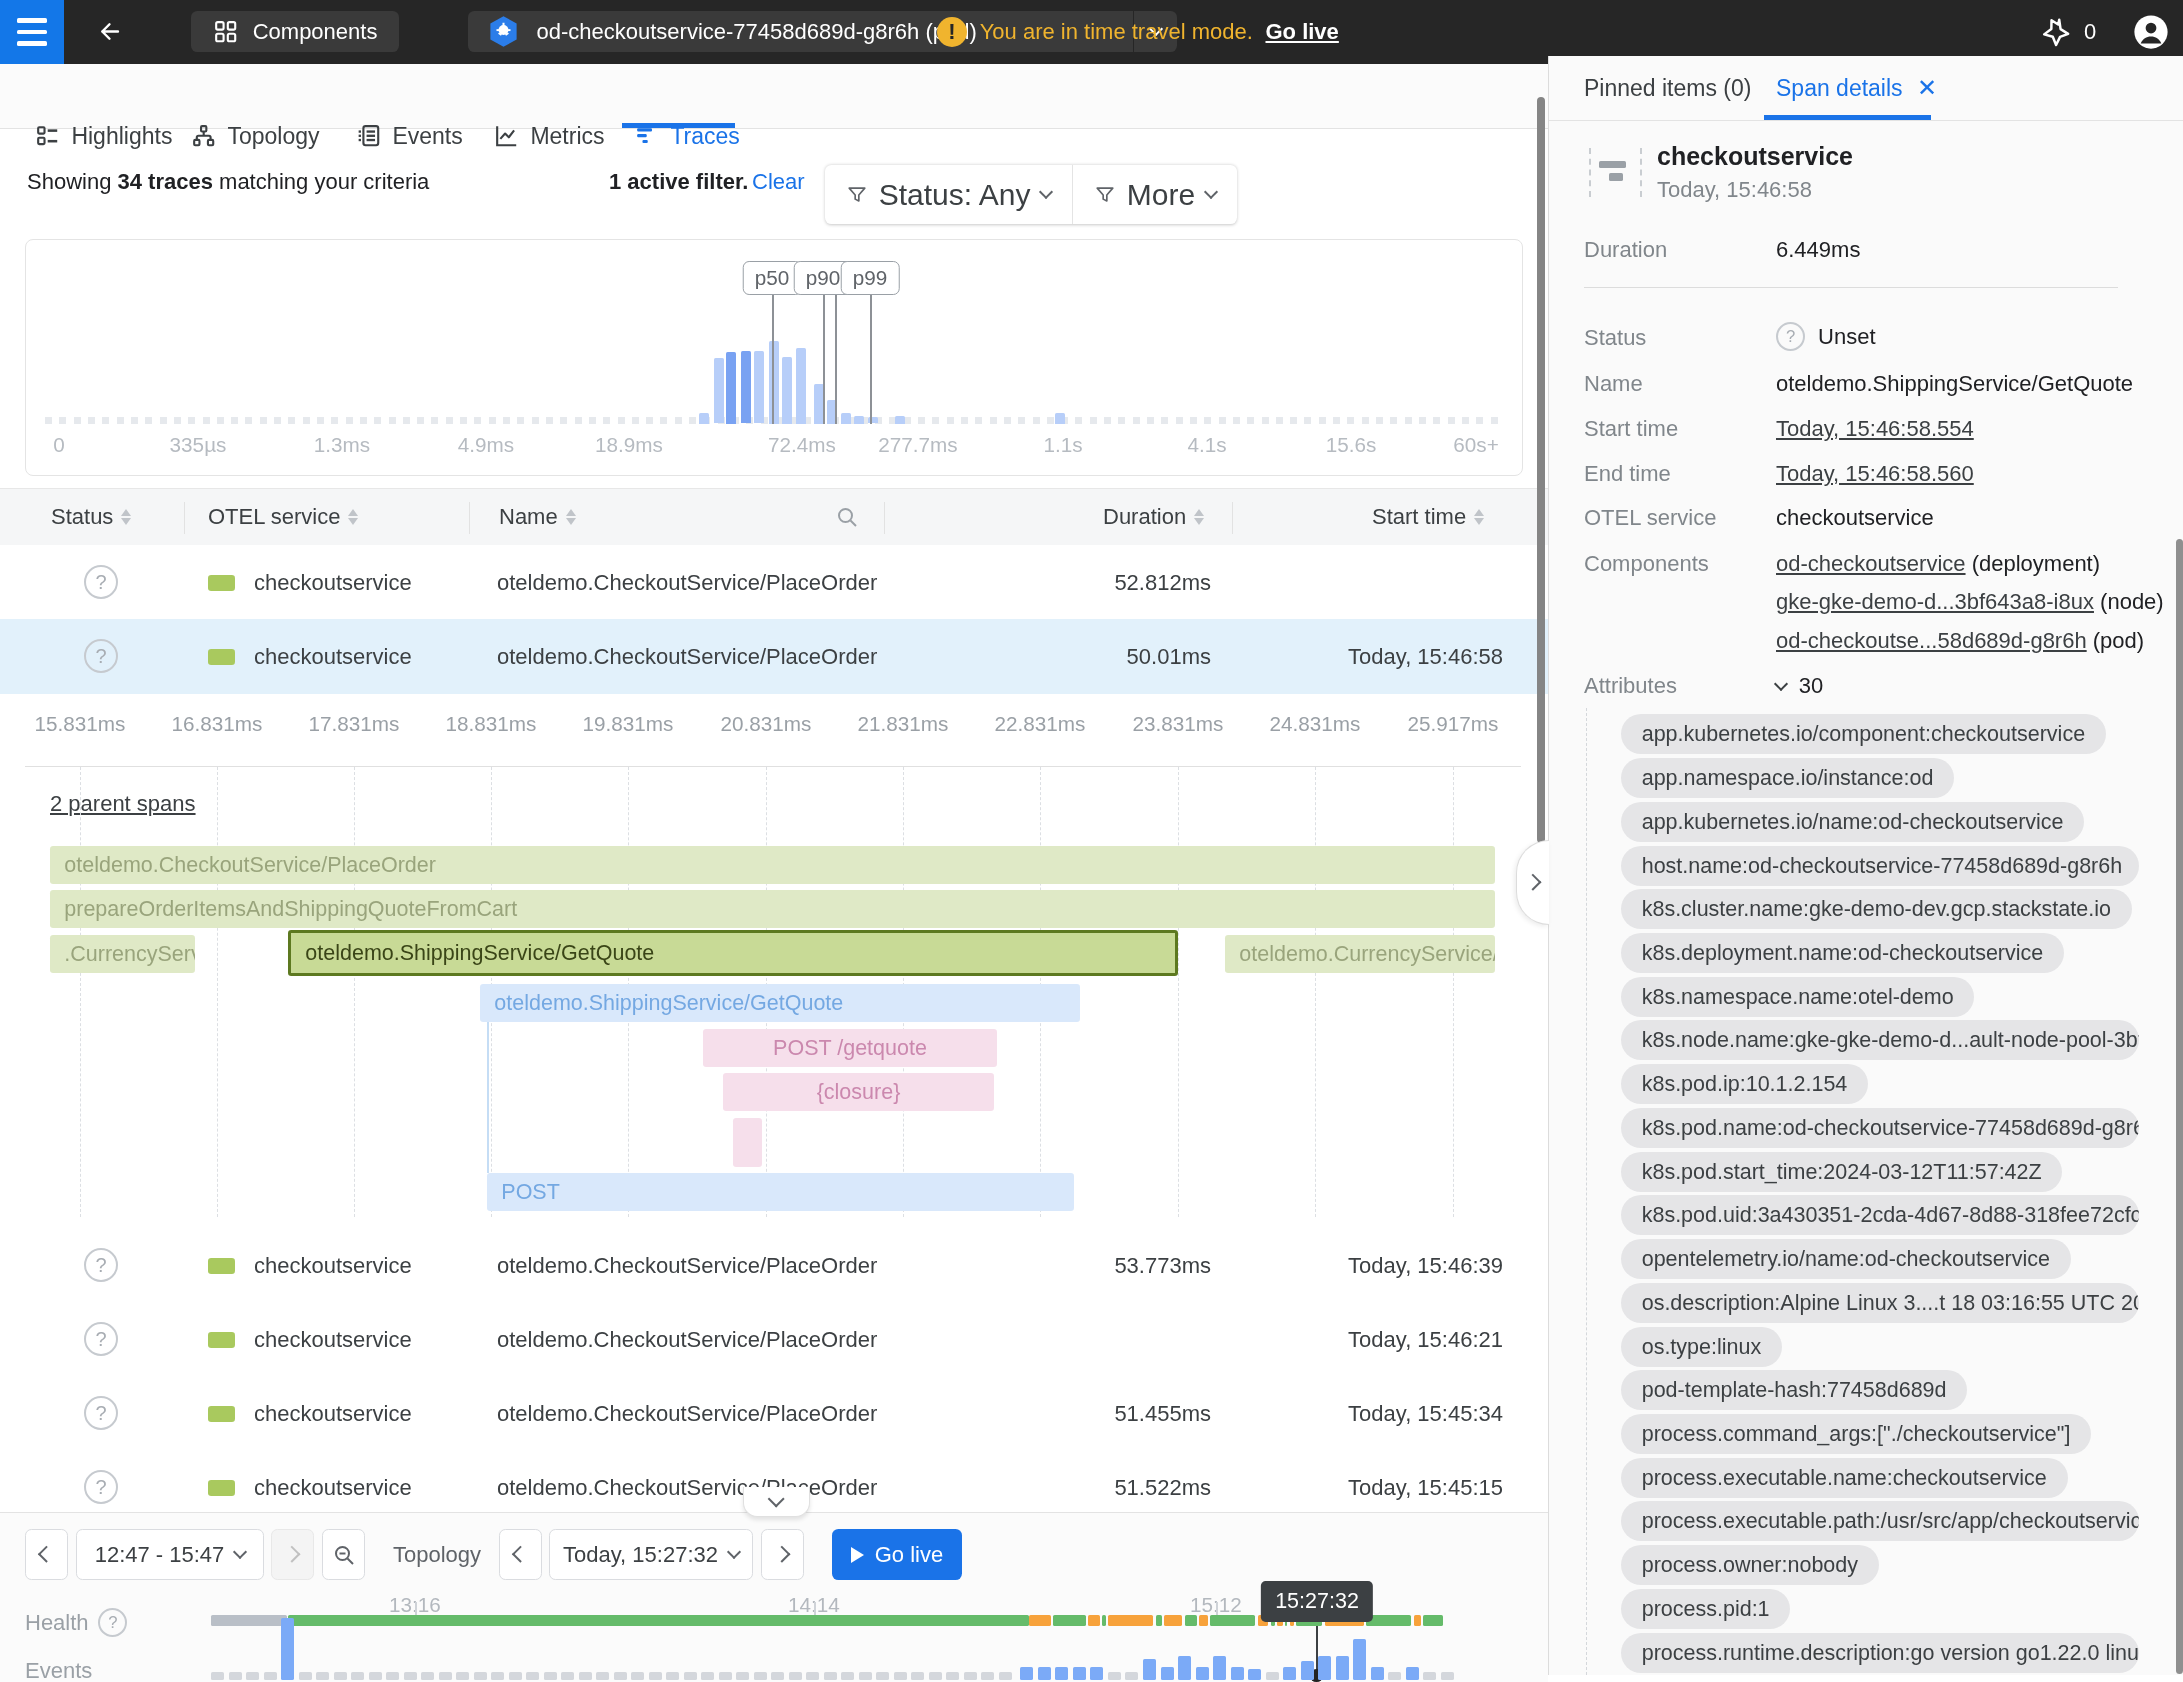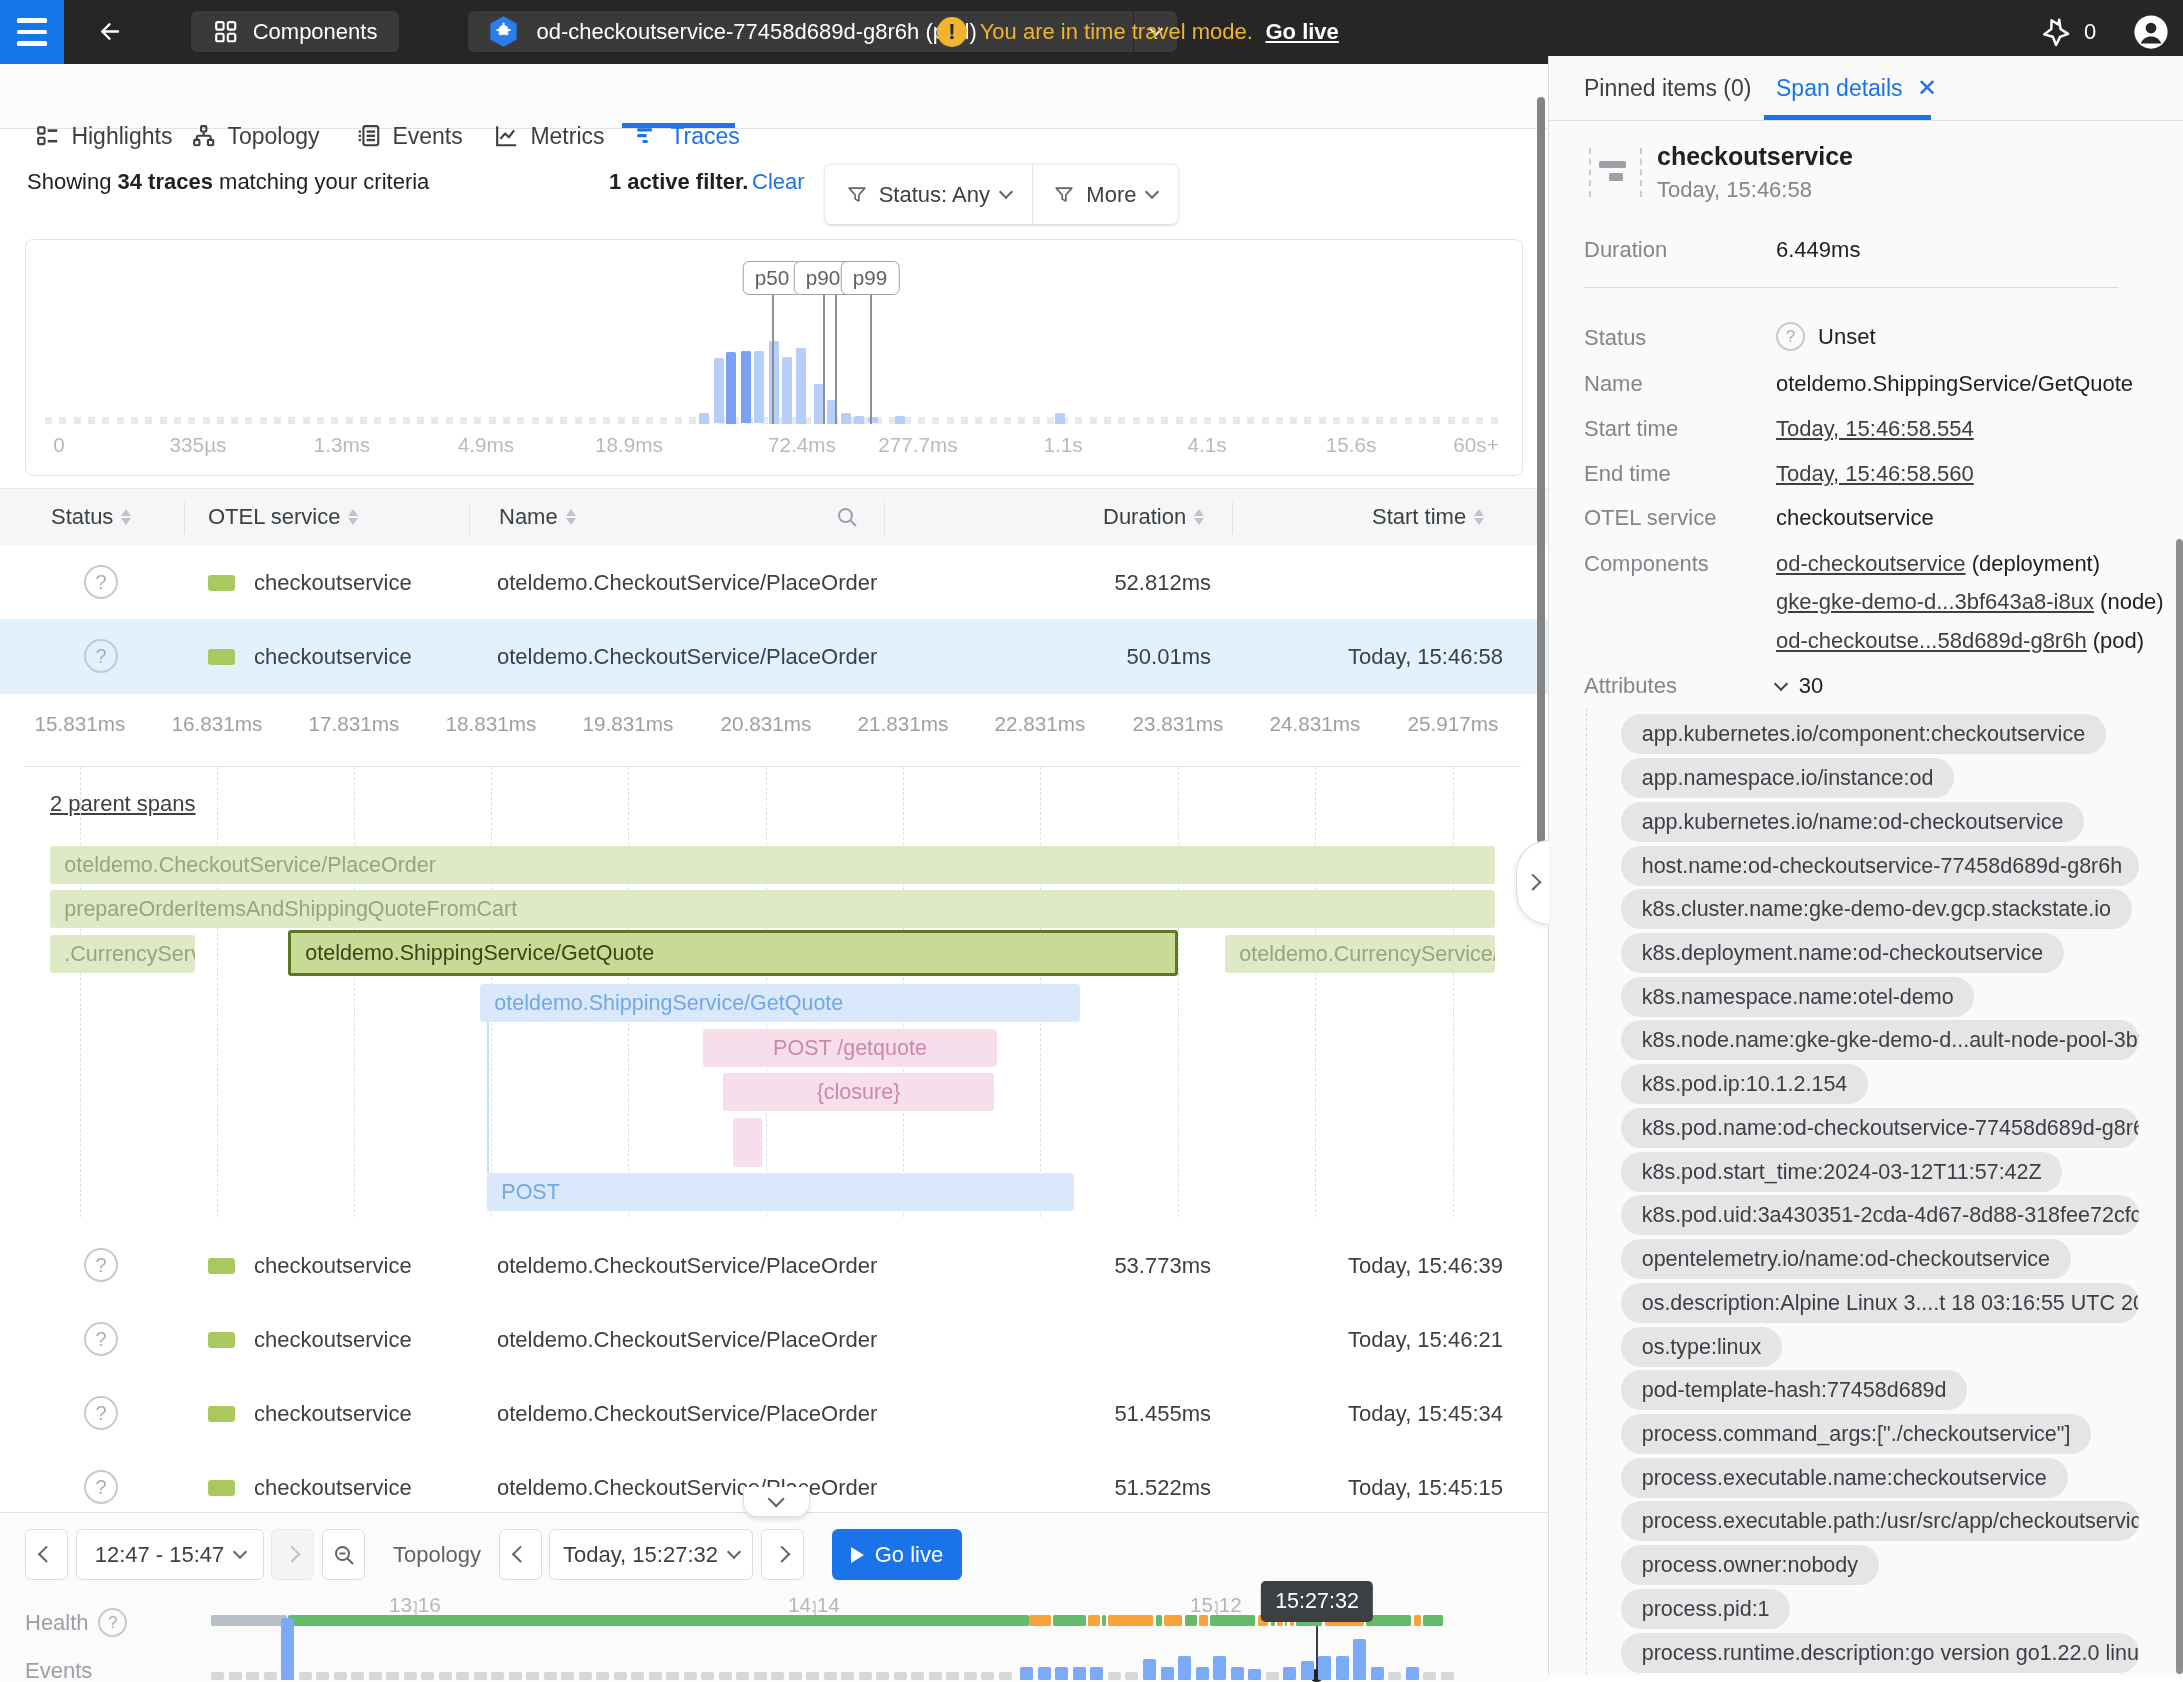--- a/index.html
+++ b/index.html
@@ -20,21 +20,21 @@
   
   .tabbar{position:absolute;left:0;top:64px;width:1548px;height:64px;background:#fbfbfb;border-bottom:0.8px solid #e3e3e3;}
   .tab{position:absolute;top:0;height:64px;display:flex;align-items:center;gap:11px;font-size:23px;color:#3c4043;cursor:pointer;margin-top:40px;}
   .tab.active{color:#1a73e8;}
   .tab-underline{position:absolute;height:4.8px;background:#1a73e8;bottom:0;}
   
   .showing{position:absolute;left:27px;top:169px;font-size:22px;color:#202124;}
   .activef{position:absolute;left:609px;top:169px;font-size:22px;font-weight:bold;color:#202124;}
   .clear-link{position:absolute;left:752px;top:169px;font-size:22px;color:#1a73e8;cursor:pointer;}
   .fbtn-group{position:absolute;left:825px;top:165px;height:59px;background:#fff;border-radius:6.4px;box-shadow:0 0.8px 3.2px rgba(0,0,0,.22);display:flex;}
-  .fbtn{display:flex;align-items:center;gap:11px;padding:0 20.7px;font-size:22px;color:#3c4043;cursor:pointer;}
+  .fbtn{display:flex;align-items:center;gap:11px;padding:0 20.7px;font-size:30px;color:#3c4043;cursor:pointer;}
   .fbtn + .fbtn{border-left:0.8px solid #e4e4e4;}
   .dur-pop{position:absolute;left:1197px;top:163px;width:323px;height:119px;background:#fff;border-radius:6.4px;box-shadow:0 1.6px 6.4px rgba(0,0,0,.25);z-index:5;}
   .dur-row{display:flex;align-items:center;gap:11px;padding:16px 19px;font-size:22px;color:#3c4043;}
   .dur-val{color:#1a73e8;}
   
   .hist-card{position:absolute;left:25px;top:239px;width:1496px;height:235px;background:#fff;border:0.8px solid #e4e4e4;border-radius:8px;}
   .hbar{position:absolute;width:10.3px;background:#b7cef9;border-radius:1.6px 1.6px 0 0;}
   .hbar.emph{background:#79a2f2;}
   .hdot{position:absolute;width:7.2px;height:7.2px;background:#e6e9ed;}
   .hlab{position:absolute;top:193px;font-size:20.7px;color:#b6bbc1;transform:translateX(-50%);white-space:nowrap;}

